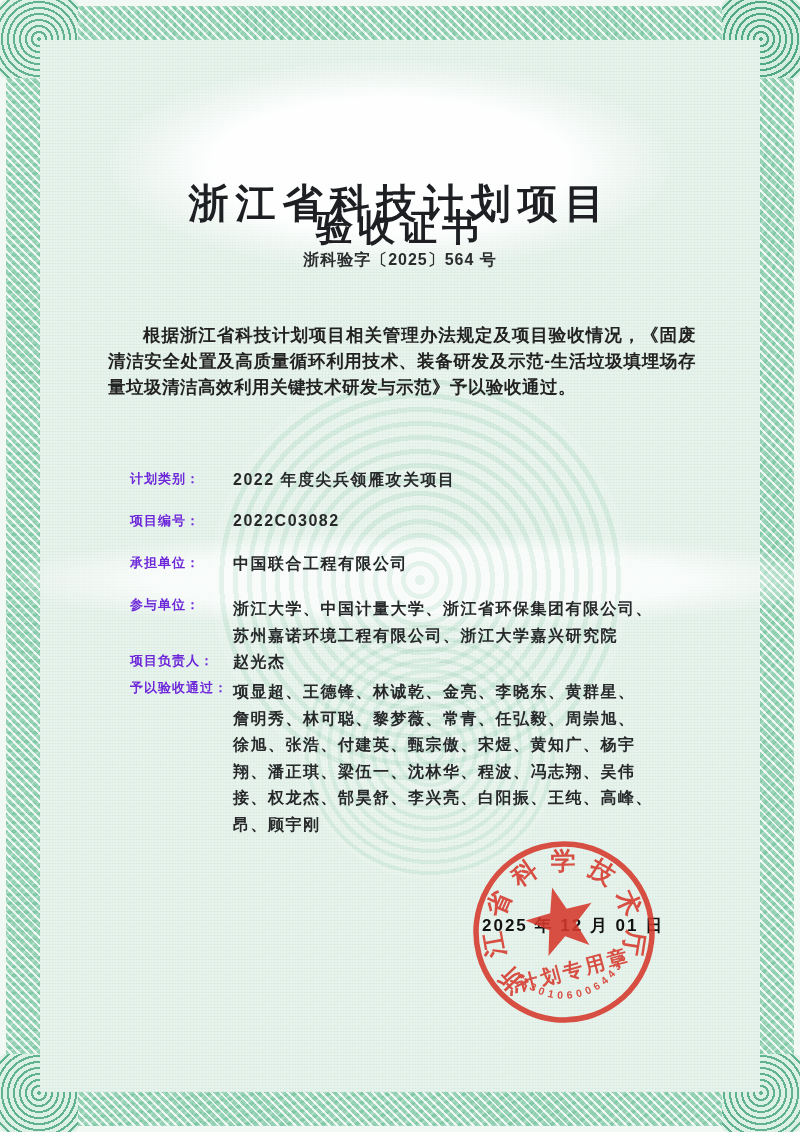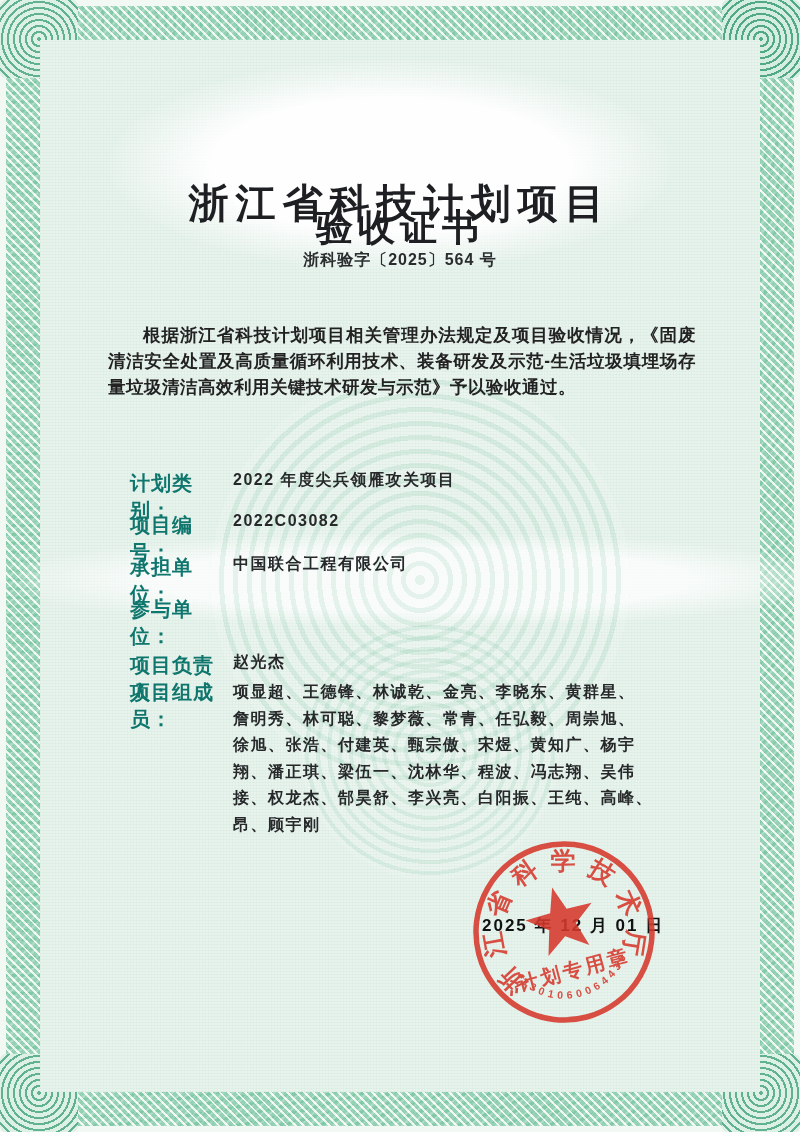--- a/index.html
+++ b/index.html
@@ -51,21 +51,21 @@
     font-size:37px; font-weight:bold; color:#1d1f22; letter-spacing:5px; }
   .doc-number { position:absolute; left:0; right:0; top:250px; text-align:center;
     font-size:16px; font-weight:bold; color:#2a2c2e; letter-spacing:1px; }
 
   .body-text { position:absolute; left:108px; top:322px; width:588px;
     font-size:17.5px; font-weight:600; color:#222; line-height:26px;
     text-indent:2em; text-align:justify; letter-spacing:0.5px; }
 
   .fields { position:absolute; left:130px; top:470px; width:580px; }
   .row { position:absolute; left:0; display:flex; }
-  .label { width:103px; font-size:20px; font-weight:bold; color:#0f766e; letter-spacing:1px; flex:none; }
+  .label { width:103px; font-size:13px; font-weight:bold; color:#6d28d9; letter-spacing:1px; flex:none; }
   .value { font-size:16px; font-weight:bold; color:#26282a; letter-spacing:1.5px; white-space:nowrap; }
   .vlines div { font-size:16px; font-weight:bold; color:#26282a; letter-spacing:1.5px;
     line-height:26.5px; white-space:nowrap; }
   .row-plan { top:0; }
   .row-number { top:42px; }
   .row-undertaking { top:84px; }
   .row-participating { top:126px; }
   .row-leader { top:182px; }
   .row-members { top:209px; }
 
@@ -112,29 +112,33 @@
       <div class="value">2022C03082</div>
     </div>
 
     <div class="row row-undertaking">
       <div class="label">承担单位：</div>
       <div class="value">中国联合工程有限公司</div>
     </div>
 
     <div class="row row-participating">
       <div class="label">参与单位：</div>
+      <div class="vlines">
+        <div>浙江大学、中国计量大学、浙江省环保集团有限公司、</div>
+        <div>苏州嘉诺环境工程有限公司、浙江大学嘉兴研究院</div>
+      </div>
     </div>
 
     <div class="row row-leader">
       <div class="label">项目负责人：</div>
       <div class="value">赵光杰</div>
     </div>
 
     <div class="row row-members">
-      <div class="label">项目组成员：</div>
+      <div class="label">予以验收通过：</div>
       <div class="vlines">
         <div>项显超、王德锋、林诚乾、金亮、李晓东、黄群星、</div>
         <div>詹明秀、林可聪、黎梦薇、常青、任弘毅、周崇旭、</div>
         <div>徐旭、张浩、付建英、甄宗傲、宋煜、黄知广、杨宇</div>
         <div>翔、潘正琪、梁伍一、沈林华、程波、冯志翔、吴伟</div>
         <div>接、权龙杰、郜昊舒、李兴亮、白阳振、王纯、高峰、</div>
         <div>昂、顾宇刚</div>
       </div>
     </div>
   </div>

